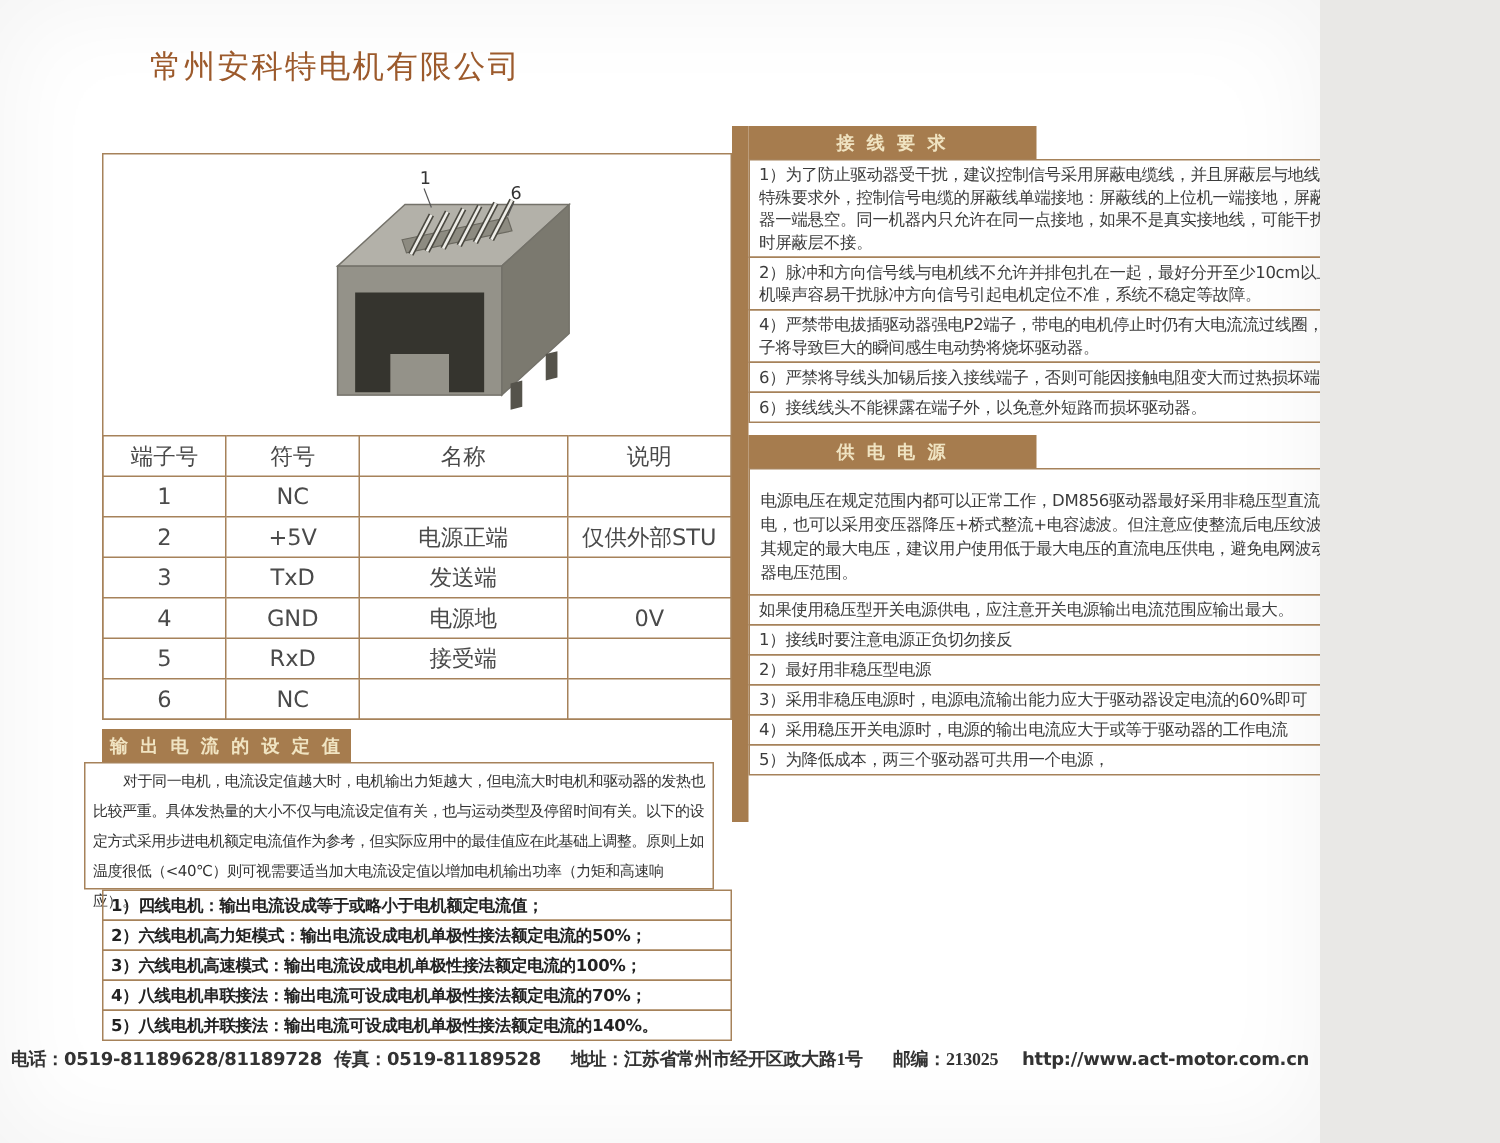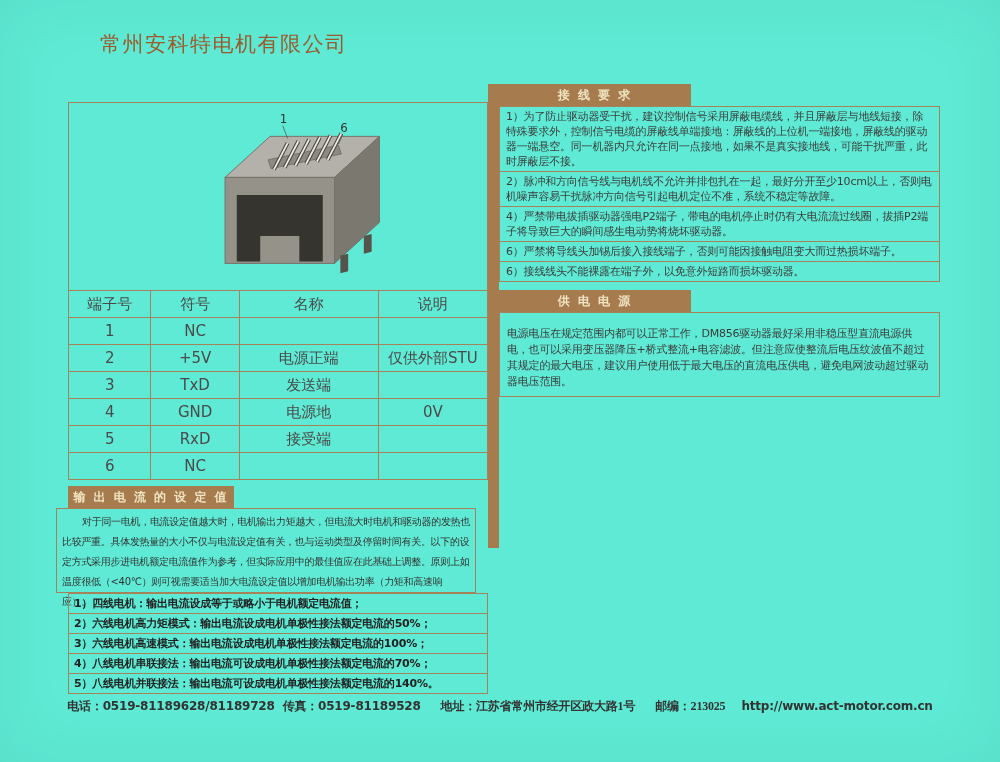--- a/index.html
+++ b/index.html
@@ -1,18 +1,18 @@
 <!DOCTYPE html>
 <html><head>
 <meta charset="utf-8">
 <style>
   * { margin:0; padding:0; box-sizing:border-box; }
   html,body { background:#e9e8e6; }
   .screen {
-    position:relative; width:1000px; height:762px; background:#5eead4;
+    position:relative; width:880px; height:762px; background:#ffffff;
     font-family:"DejaVu Sans","Liberation Sans",sans-serif;
     overflow:hidden;
     box-shadow: inset 0 0 70px rgba(0,0,0,0.05);
   }
   .title {
     position:absolute; left:100px; top:30px;
     font-size:21px; color:#9c5a2c; letter-spacing:1.5px; font-weight:500;
   }
   .bar {
     background:#a67c4e; color:#f0e4c2; font-size:12px; font-weight:bold;
@@ -188,20 +188,28 @@
       <div>2）脉冲和方向信号线与电机线不允许并排包扎在一起，最好分开至少10cm以上，否则电机噪声容易干扰脉冲方向信号引起电机定位不准，系统不稳定等故障。</div>
       <div>4）严禁带电拔插驱动器强电P2端子，带电的电机停止时仍有大电流流过线圈，拔插P2端子将导致巨大的瞬间感生电动势将烧坏驱动器。</div>
       <div>6）严禁将导线头加锡后接入接线端子，否则可能因接触电阻变大而过热损坏端子。</div>
       <div>6）接线线头不能裸露在端子外，以免意外短路而损坏驱动器。</div>
     </div>
 
     <div class="section-gap"></div>
 
     <div class="bar rbar">供 电 电 源</div>
     <div id="power-par">电源电压在规定范围内都可以正常工作，DM856驱动器最好采用非稳压型直流电源供电，也可以采用变压器降压+桥式整流+电容滤波。但注意应使整流后电压纹波值不超过其规定的最大电压，建议用户使用低于最大电压的直流电压供电，避免电网波动超过驱动器电压范围。</div>
+    <div class="stack" id="power-stack">
+      <div>如果使用稳压型开关电源供电，应注意开关电源输出电流范围应输出最大。</div>
+      <div>1）接线时要注意电源正负切勿接反</div>
+      <div>2）最好用非稳压型电源</div>
+      <div>3）采用非稳压电源时，电源电流输出能力应大于驱动器设定电流的60%即可</div>
+      <div>4）采用稳压开关电源时，电源的输出电流应大于或等于驱动器的工作电流</div>
+      <div>5）为降低成本，两三个驱动器可共用一个电源，</div>
+    </div>
   </div>
 
   <div class="footer">
     <span class="seg">电话：0519-81189628/81189728</span>
     <span class="seg">传真：0519-81189528</span>
     <span class="seg gap-l">地址：江苏省常州市经开区政大路1号</span>
     <span class="seg gap-l">邮编：213025</span>
     <span class="seg site">http://www.act-motor.com.cn</span>
   </div>
 

